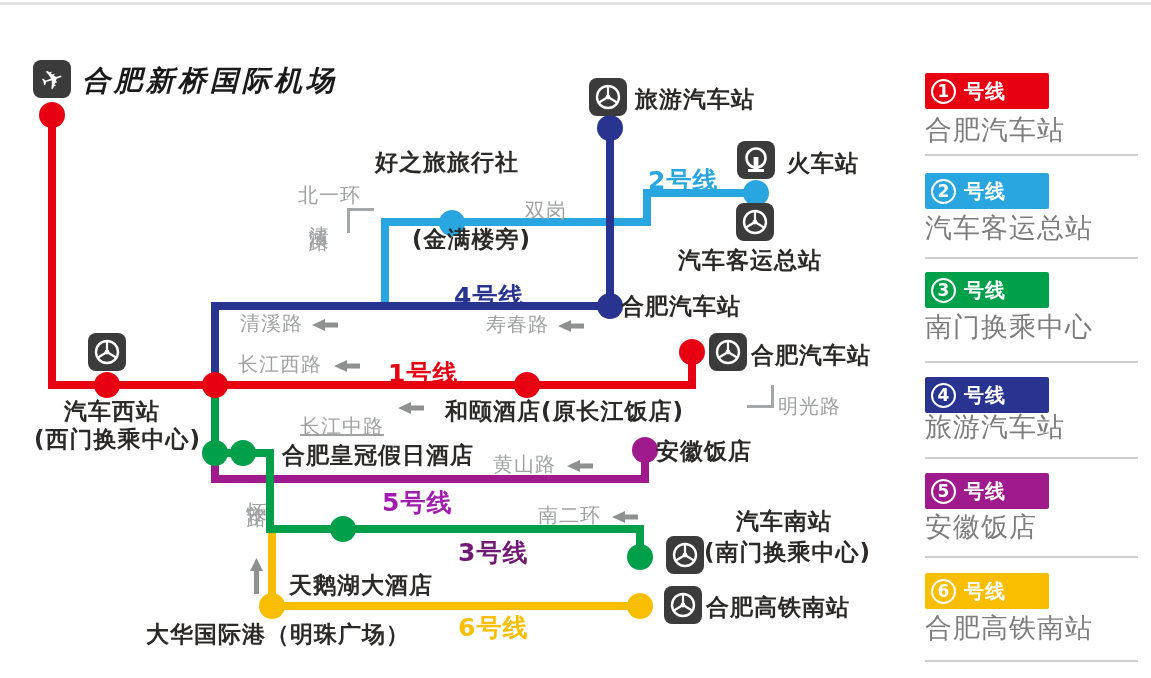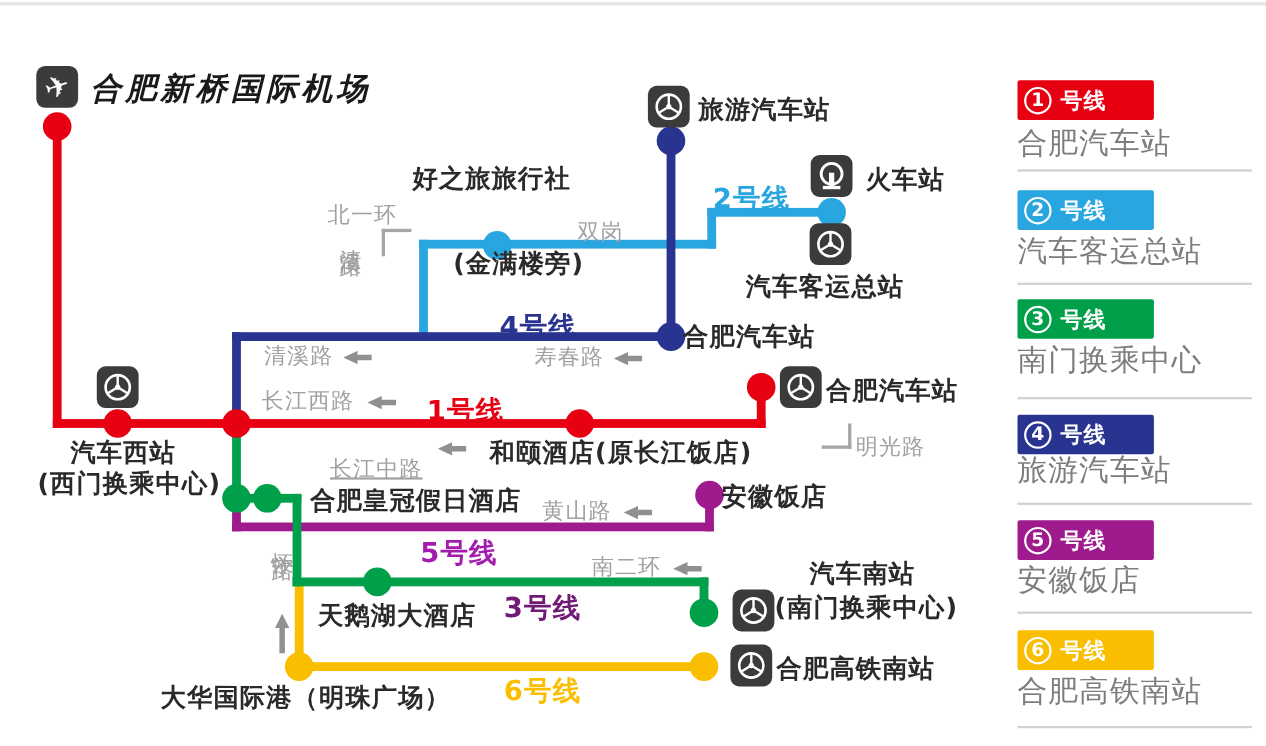--- a/index.html
+++ b/index.html
@@ -169,21 +169,21 @@
   <div class="lbl st" style="left:678px;top:245px;">汽车客运总站</div>
   <div class="lbl st" style="left:375px;top:147px;">好之旅旅行社</div>
   <div class="lbl st" style="left:412px;top:178px;margin-top:46px;">(金满楼旁)</div>
   <div class="lbl st" style="left:621px;top:291px;">合肥汽车站</div>
   <div class="lbl st" style="left:751px;top:340px;">合肥汽车站</div>
   <div class="lbl st" style="left:64px;top:396px;">汽车西站</div>
   <div class="lbl st" style="left:34px;top:424px;">(西门换乘中心)</div>
   <div class="lbl st" style="left:282px;top:440px;">合肥皇冠假日酒店</div>
   <div class="lbl st" style="left:445px;top:396px;">和颐酒店(原长江饭店)</div>
   <div class="lbl st" style="left:656px;top:436px;">安徽饭店</div>
-  <div class="lbl st" style="left:289px;top:544px;text-align:right;">天鹅湖大酒店</div>
+  <div class="lbl st" style="left:289px;top:570px;text-align:right;">天鹅湖大酒店</div>
   <div class="lbl st" style="left:736px;top:506px;">汽车南站</div>
   <div class="lbl st" style="left:704px;top:537px;">(南门换乘中心)</div>
   <div class="lbl st" style="left:706px;top:592px;">合肥高铁南站</div>
   <div class="lbl st" style="left:146px;top:619px;">大华国际港（明珠广场）</div>
 
   <div class="lbl rd" style="left:298px;top:182px;text-align:right;">北一环</div>
   <div class="corner-tl" style="left:347px;top:208px;"></div>
   <div class="lbl rd rd-v" style="left:306px;top:210px;">清溪路</div>
   <div class="lbl rd" style="left:525px;top:197px;">双岗</div>
 

